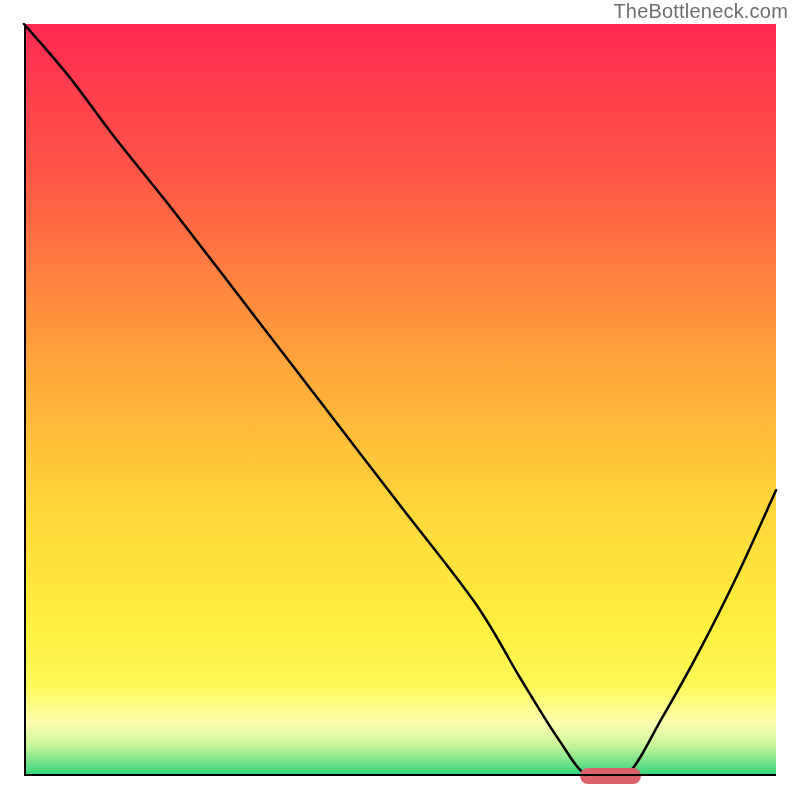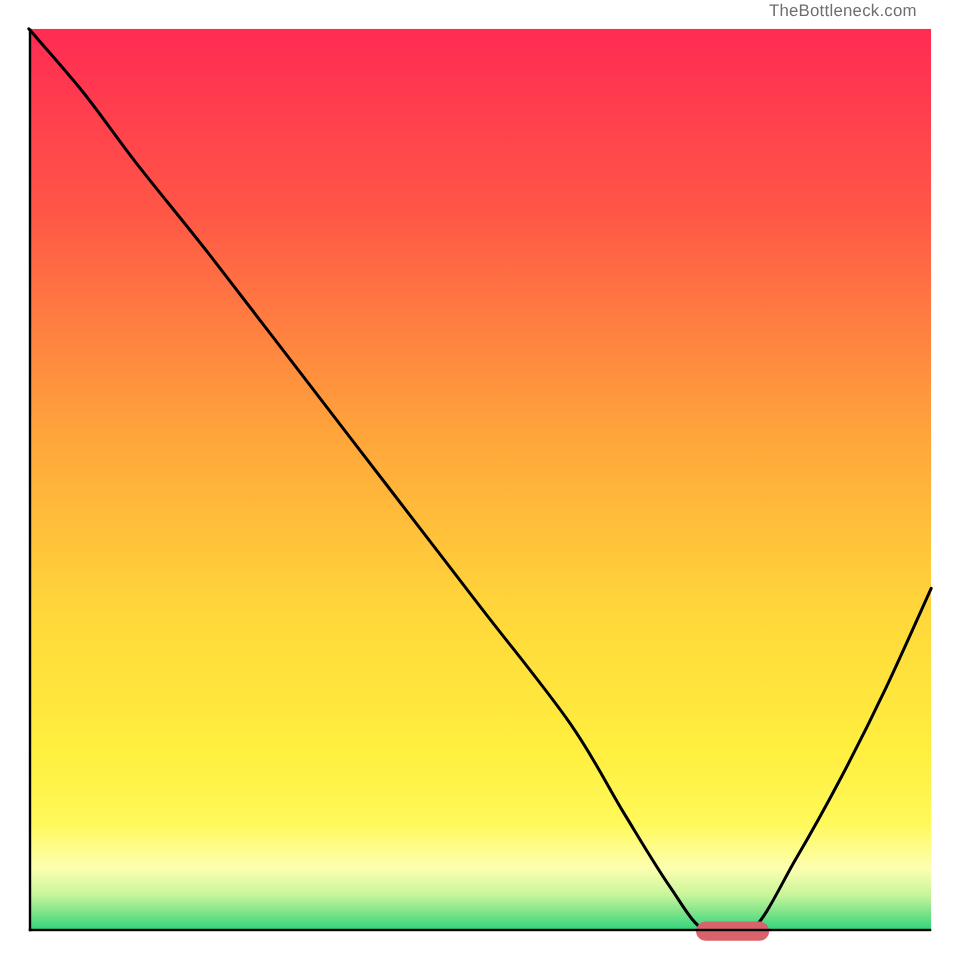--- a/index.html
+++ b/index.html
@@ -17,23 +17,23 @@
   .gradient-bg {
     position: absolute;
     left: 24px;
     top: 24px;
     width: 752px;
     height: 752px;
   }
   .watermark {
     position: absolute;
     top: 0px;
-    right: 36px;
+    right: 12px;
     font-family: Arial, Helvetica, sans-serif;
-    font-size: 14px;
+    font-size: 20px;
     color: #6e6e6e;
     font-weight: 500;
     letter-spacing: 0.2px;
   }
   svg.curve {
     position: absolute;
     left: 24px;
     top: 24px;
     width: 752px;
     height: 752px;

